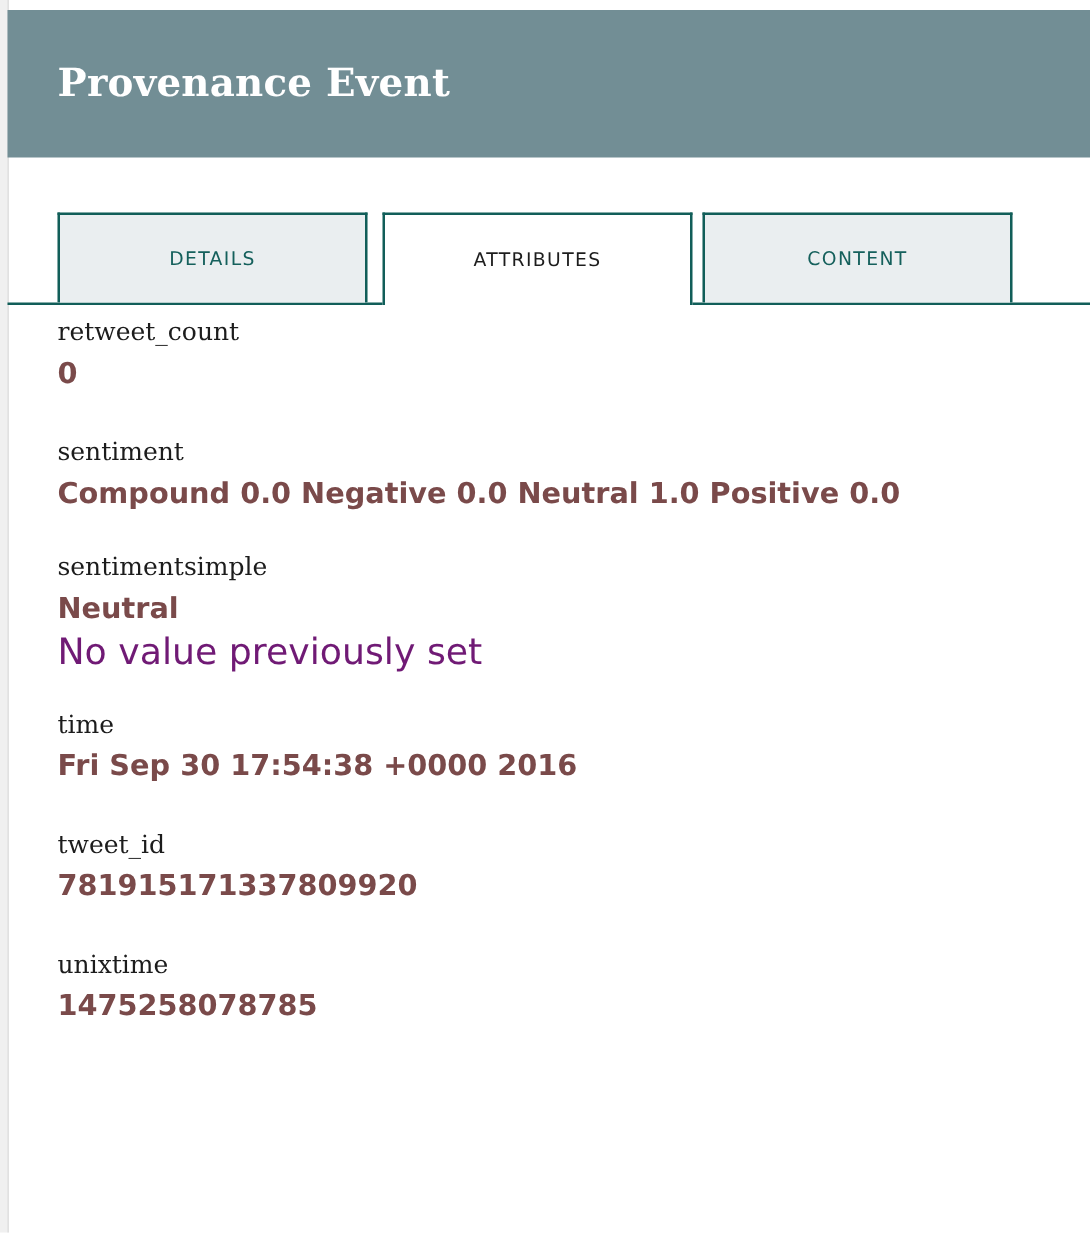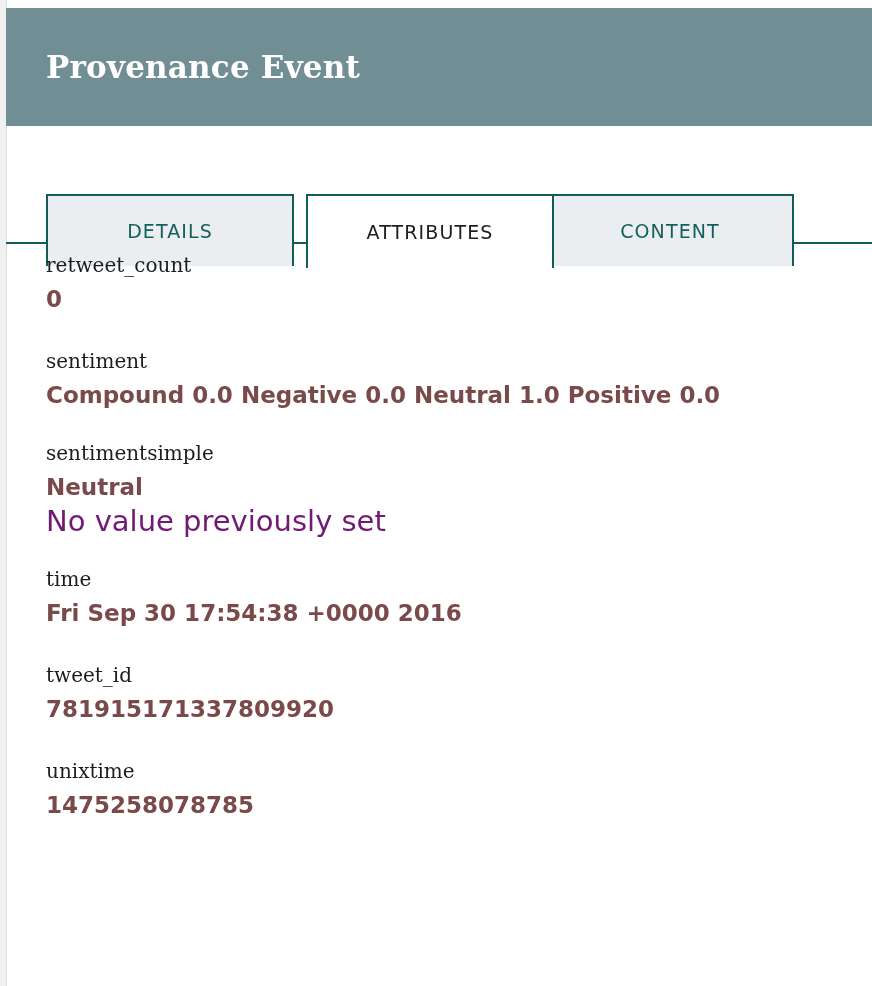--- a/index.html
+++ b/index.html
@@ -65,38 +65,37 @@
     background: #115e59;
   }
   .tab {
     position: absolute;
     top: 0;
     height: 72px;
     box-sizing: border-box;
     display: flex;
     align-items: center;
     justify-content: center;
-    font-size: 19px;
+    font-size: 15px;
     letter-spacing: 1.1px;
     color: #15605c;
     background: #eaeef0;
     border: 2px solid #115e59;
     border-bottom: none;
     cursor: pointer;
-    margin-top: 24px;
   }
   .tab.active {
     background: #ffffff;
     color: #1d1d1d;
     height: 74px;
     z-index: 3;
   }
   .tab-details { left: 40px; width: 248px; }
   .tab-attributes { left: 300px; width: 248px; z-index: 3; }
-  .tab-content { left: 540px; width: 248px; }
+  .tab-content { left: 556px; width: 248px; }
 
   .attr-list {
     position: absolute;
     left: 6px;
     top: 248px;
     right: 0;
     bottom: 0;
     padding: 0 0 0 40px;
     box-sizing: border-box;
     overflow: hidden;

